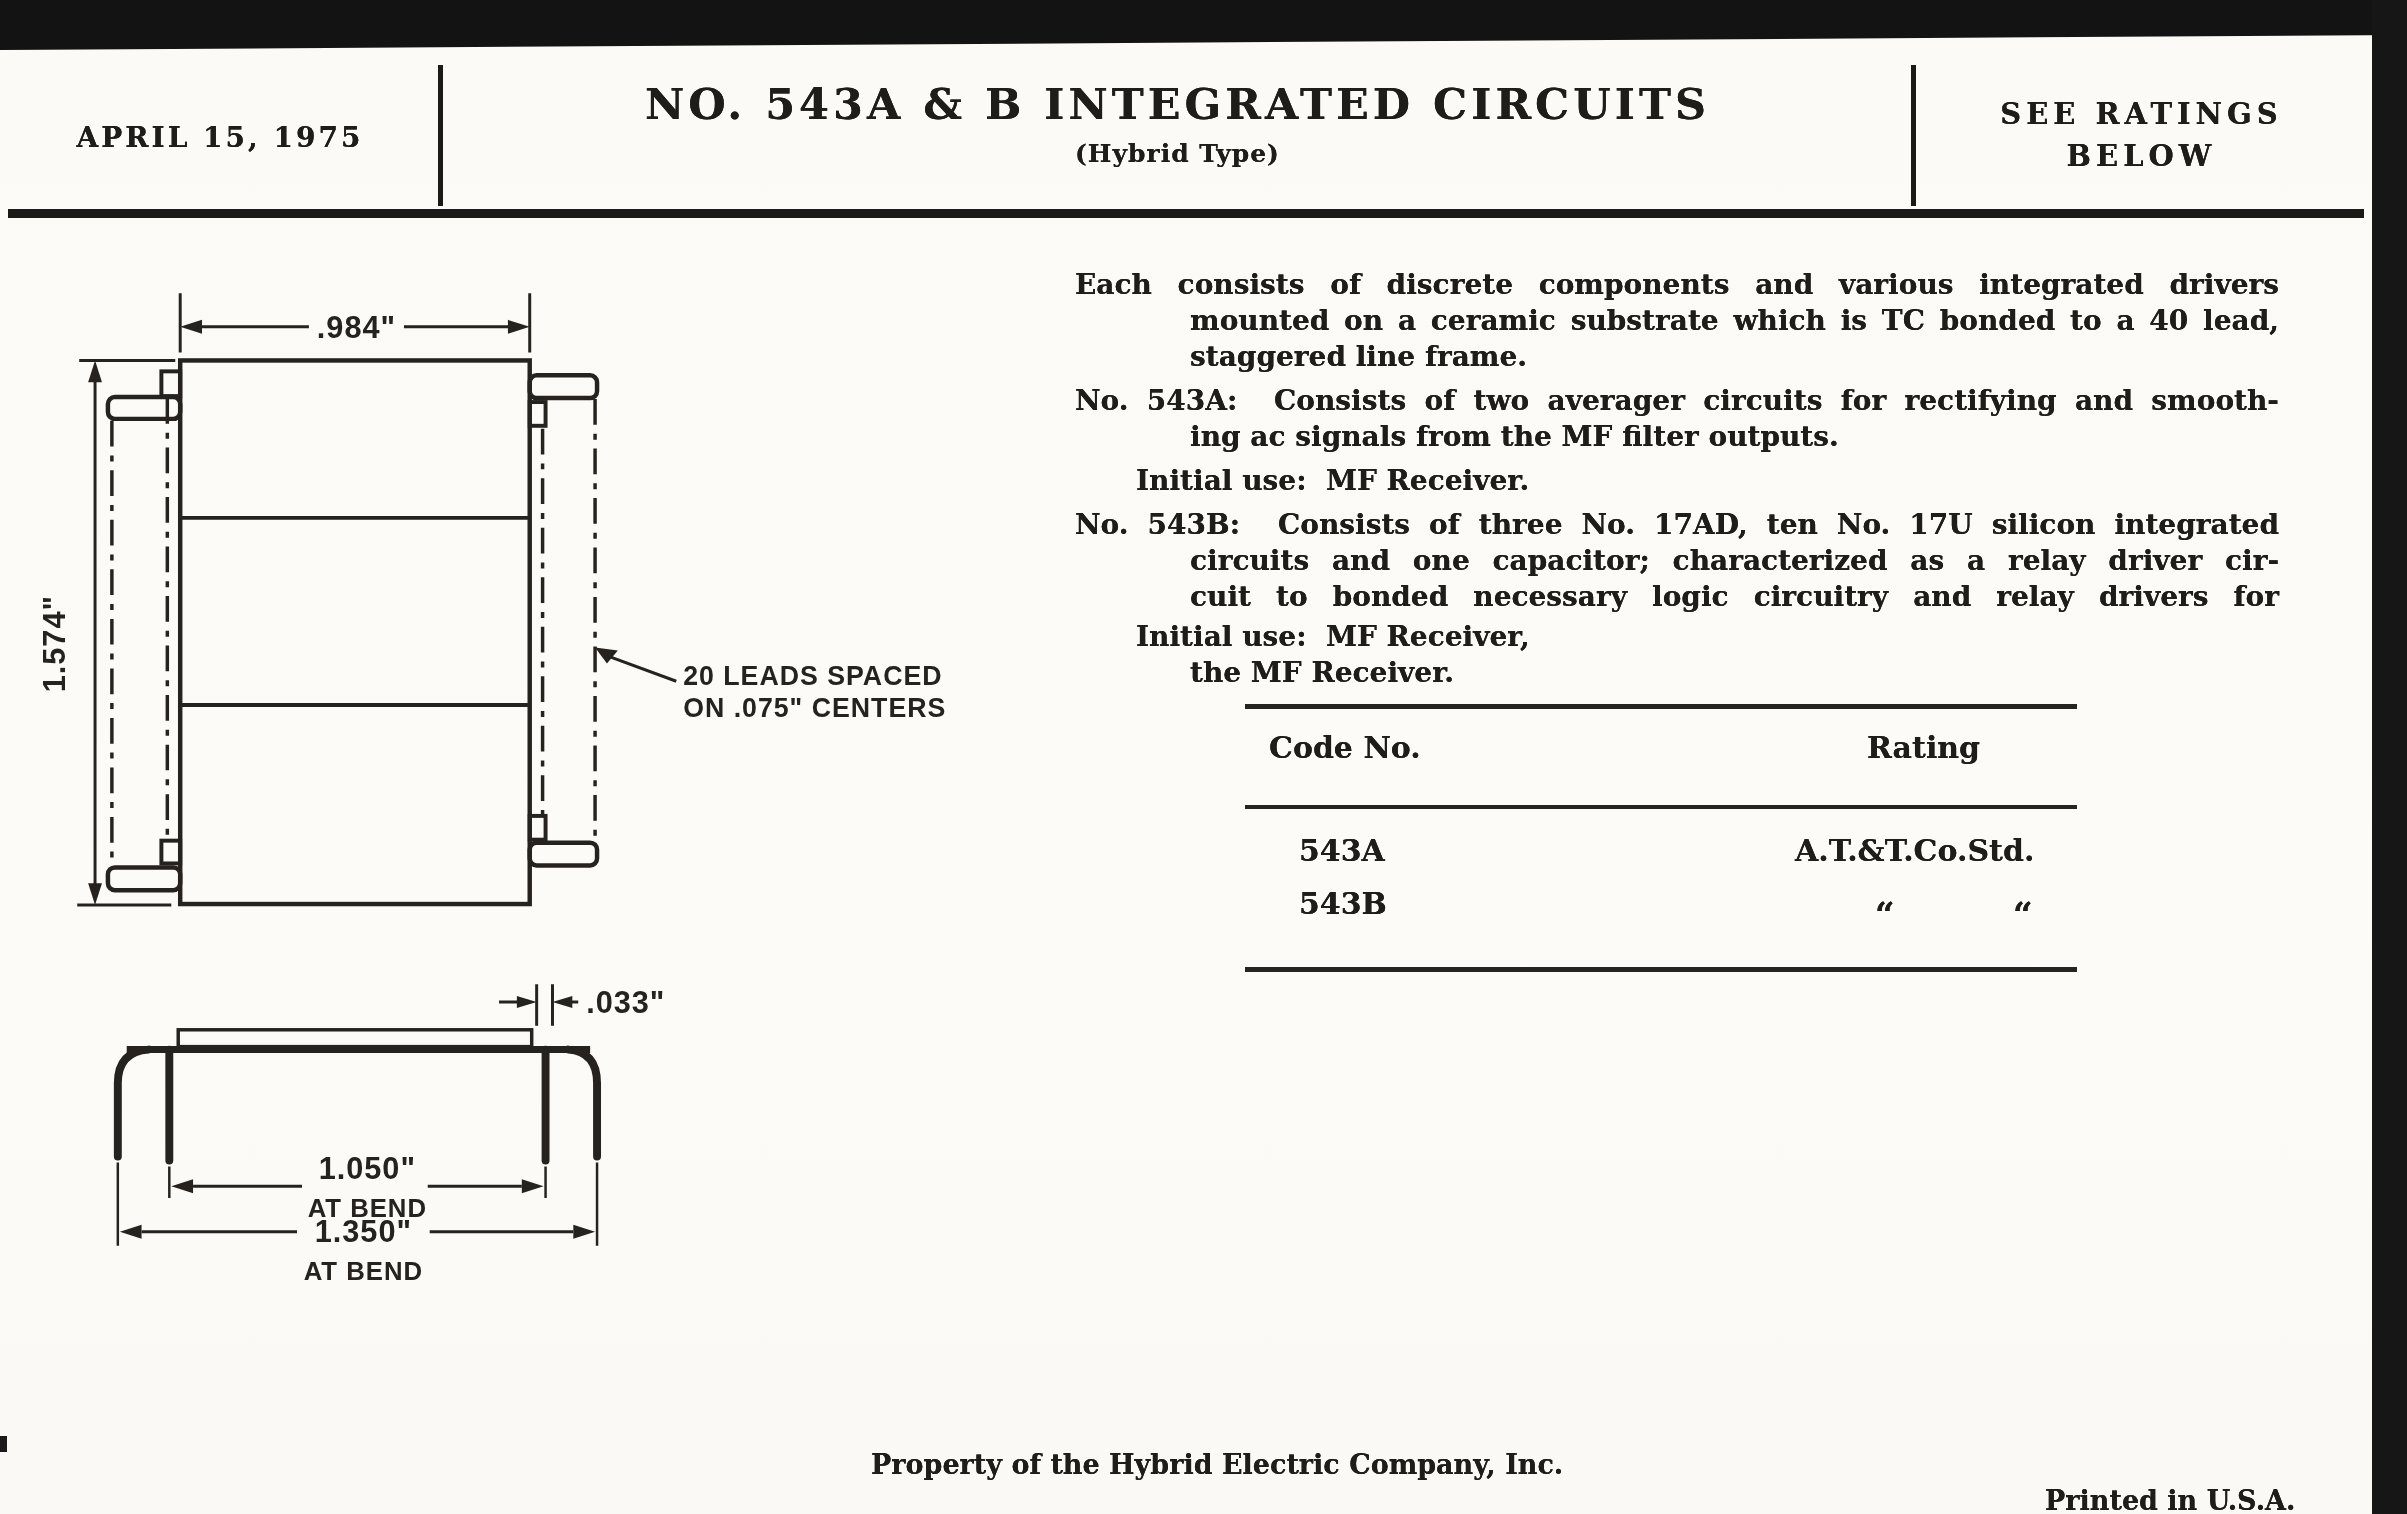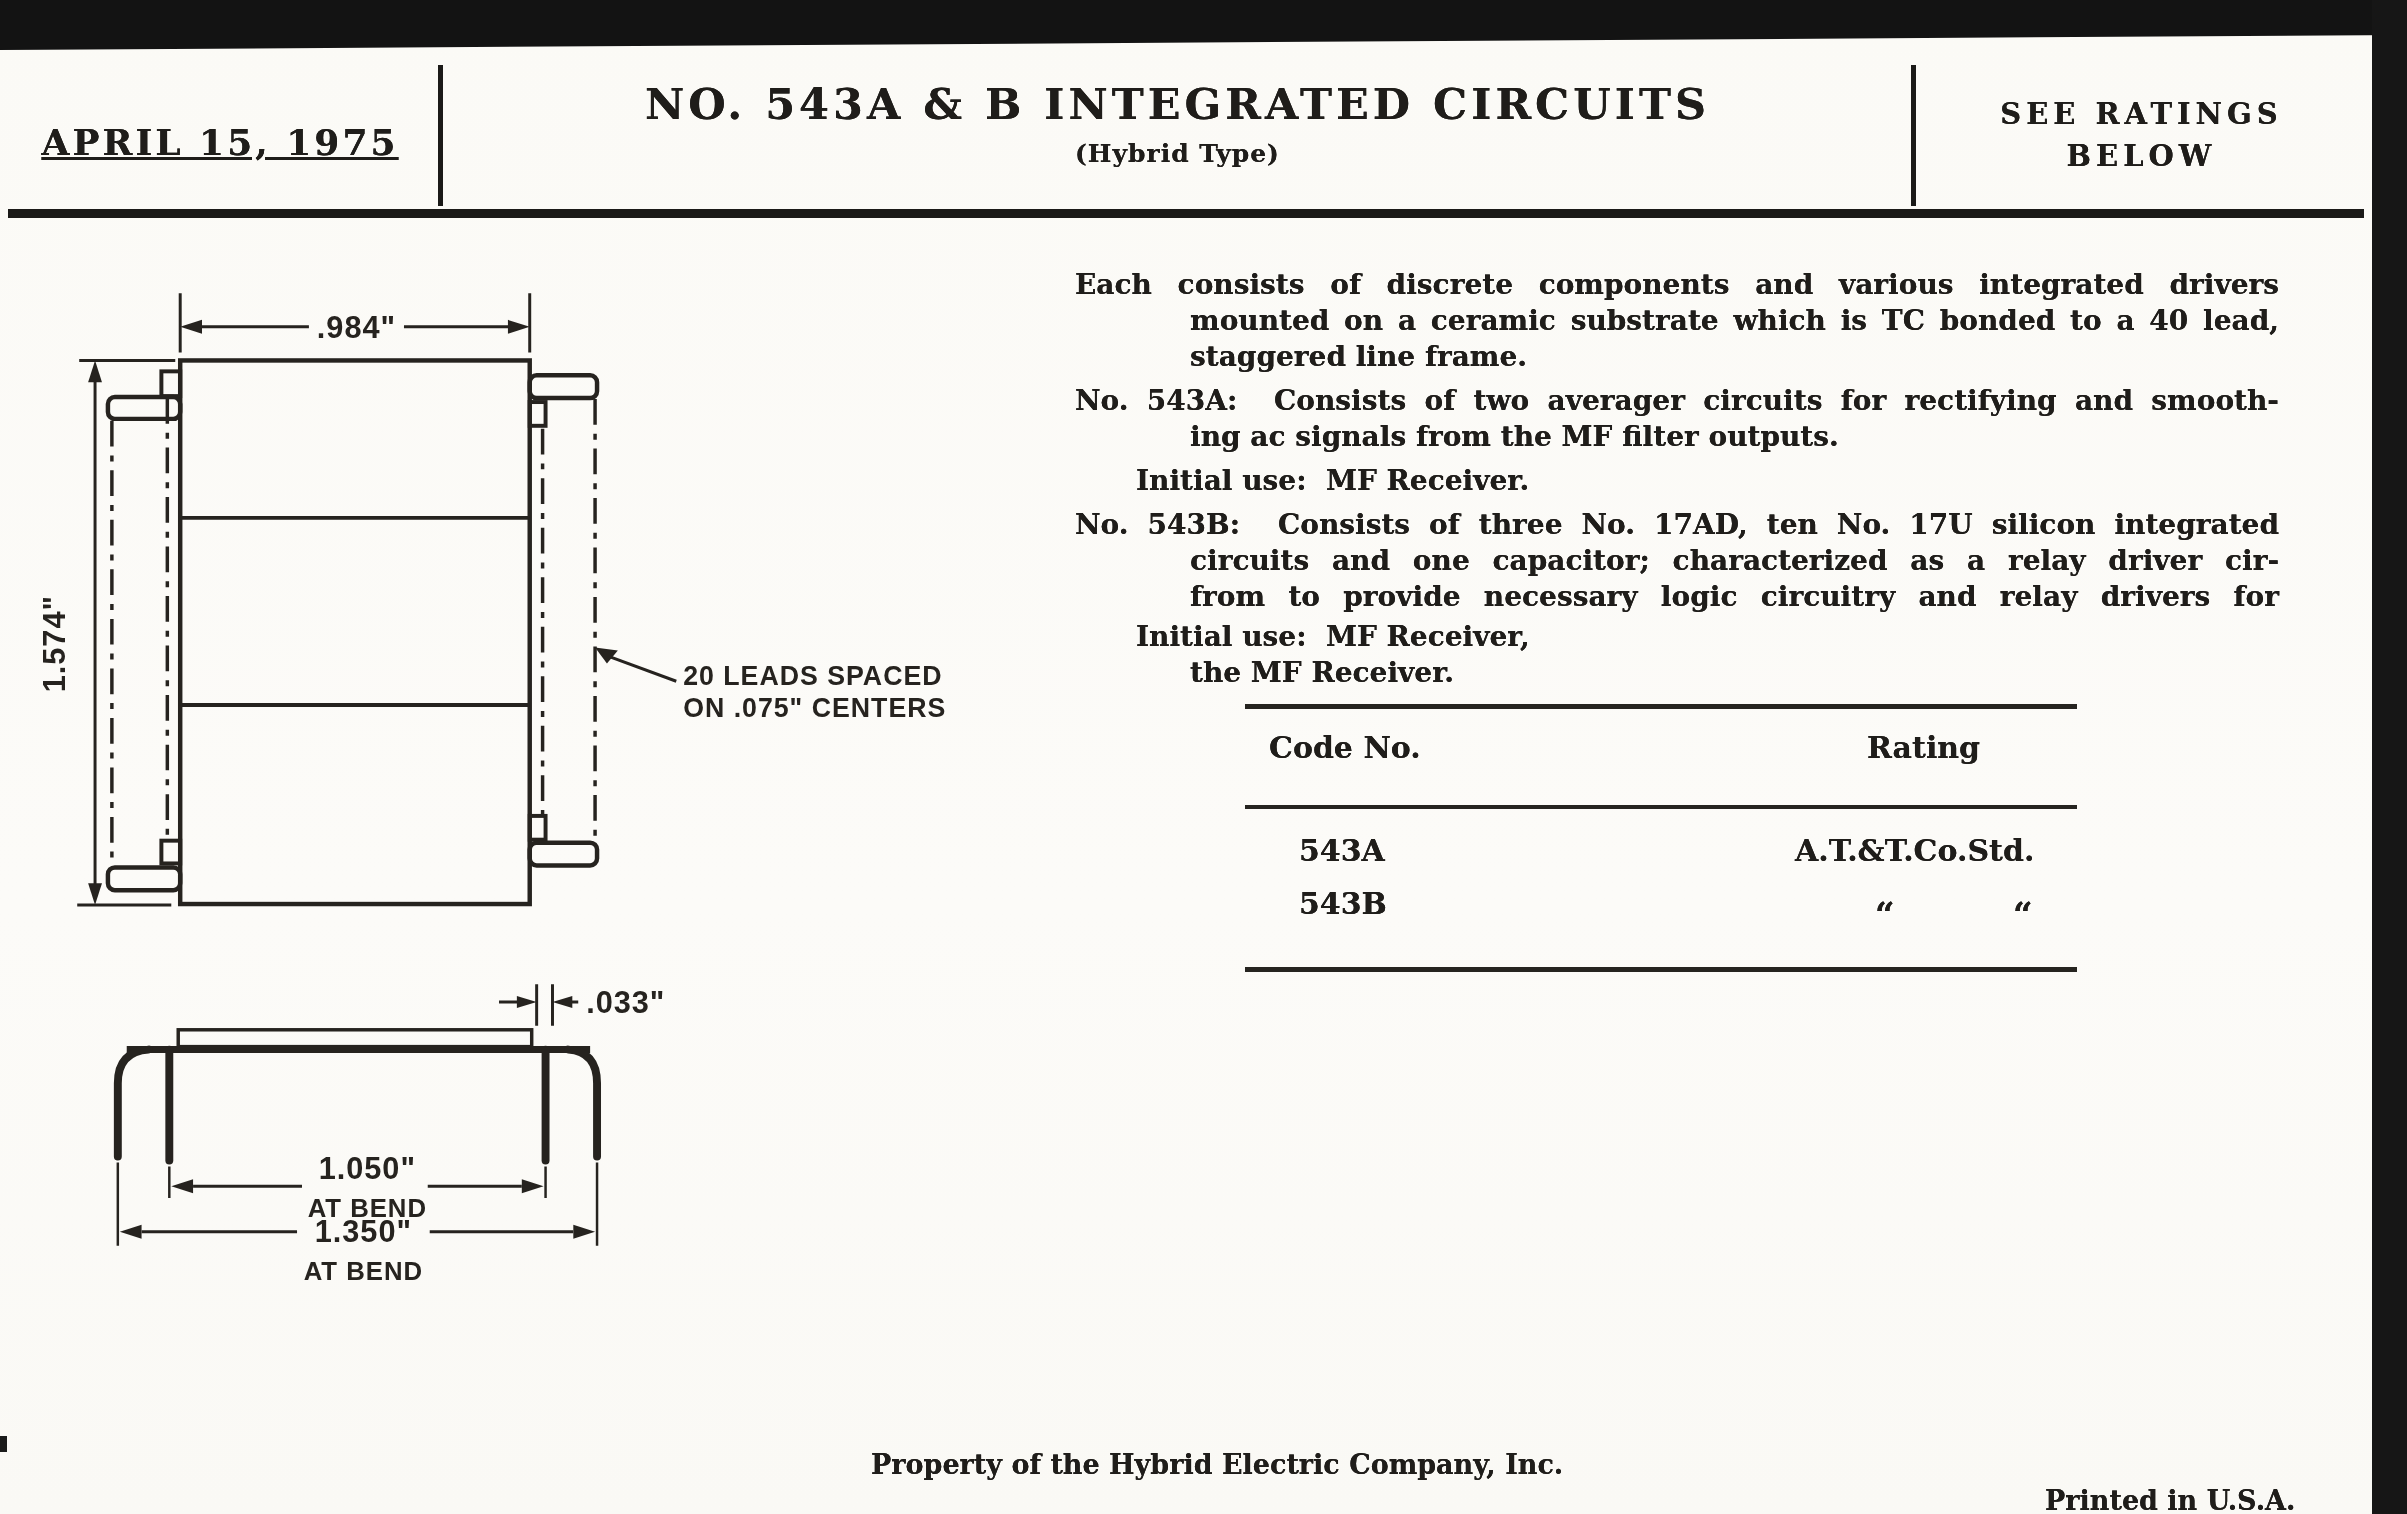--- a/index.html
+++ b/index.html
@@ -15,21 +15,21 @@
     clip-path:polygon(0 0, 2408px 0, 2408px 35px, 0 50px); }
   #scan-right { left:2372px; top:0; width:36px; height:1515px; background:#161616; }
   #scan-mark-bl { left:0; top:1436px; width:7px; height:16px; background:#1b1b1b; }
   
   .hrule { background:#1b1a18; }
   #rule-header { left:8px; top:209px; width:2356px; height:9px; }
   #divider-1 { left:438px; top:65px; width:5px; height:141px; }
   #divider-2 { left:1911px; top:65px; width:5px; height:141px; }
   .serifbold { font-weight:700; text-shadow:0 0 0.5px currentColor; }
   #header-date { left:0; top:121px; width:440px; text-align:center;
-    font-size:36px; letter-spacing:3px;text-decoration:underline; }
+    font-size:28px; letter-spacing:3px; }
   #header-title { left:443px; top:79px; width:1469px; text-align:center;
     font-size:43px; letter-spacing:4px; }
   #header-subtitle { left:443px; top:139px; width:1469px; text-align:center;
     font-size:25px; letter-spacing:1px; }
   #header-ratings { left:1914px; top:93px; width:455px; text-align:center;
     font-size:29px; letter-spacing:5px; line-height:42px; }
   
   #description { left:1075px; top:267px; width:1204px; font-size:28px; }
   .dline { line-height:36px; min-height:36px; text-shadow:0 0 0.5px currentColor;
     font-weight:700; }
@@ -87,21 +87,21 @@
 
   <div class="abs" id="description">
     <div class="dline just">Each consists of discrete components and various integrated drivers</div>
     <div class="dline just hang">mounted on a ceramic substrate which is TC bonded to a 40 lead,</div>
     <div class="dline hang">staggered line frame.</div>
     <div class="dline just pgap">No. 543A:&nbsp; Consists of two averager circuits for rectifying and smooth-</div>
     <div class="dline hang">ing ac signals from the MF filter outputs.</div>
     <div class="dline init pgap">Initial use:&nbsp; MF Receiver.</div>
     <div class="dline just pgap">No. 543B:&nbsp; Consists of three No. 17AD, ten No. 17U silicon integrated</div>
     <div class="dline just hang">circuits and one capacitor; characterized as a relay driver cir-</div>
-    <div class="dline just hang">from to provide necessary logic circuitry and relay drivers for</div>
+    <div class="dline just hang">cuit to bonded necessary logic circuitry and relay drivers for</div>
     <div class="dline init pgap-sm">Initial use:&nbsp; MF Receiver,</div>
     <div class="dline hang">the MF Receiver.</div>
   </div>
 
   <div class="abs" id="ratings-table">
     <div class="rule" id="tbl-rule-top"></div>
     <div class="rule" id="tbl-rule-mid"></div>
     <div class="rule" id="tbl-rule-bottom"></div>
     <div class="tcell" id="th-code">Code No.</div>
     <div class="tcell" id="th-rating">Rating</div>

